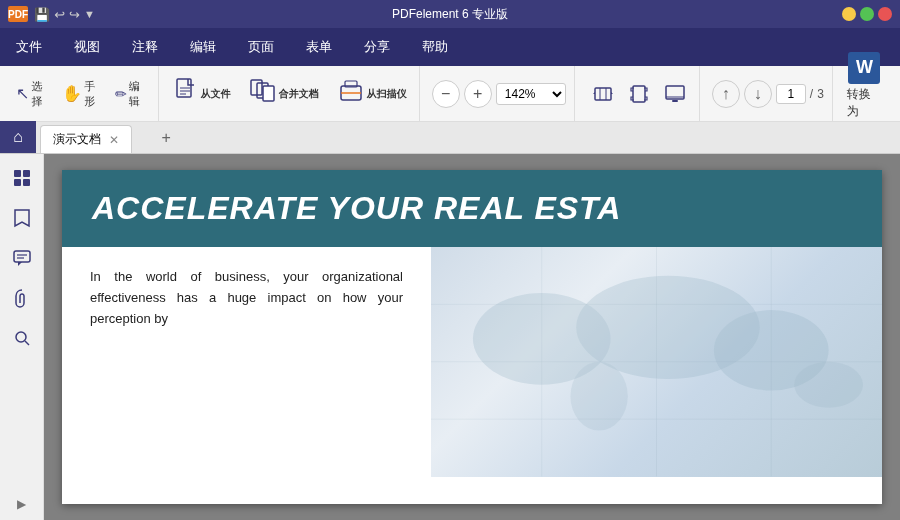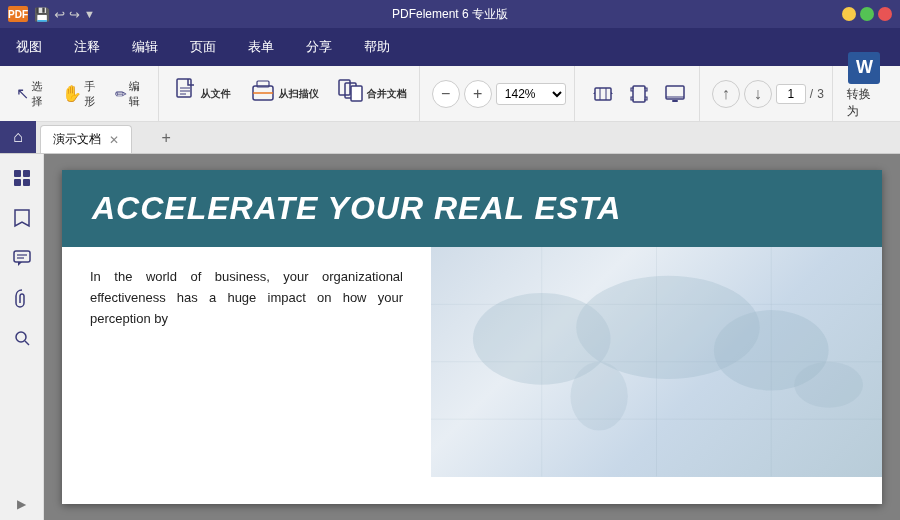--- a/index.html
+++ b/index.html
@@ -394,20 +394,21 @@
   </div>
   <div class="title-text">PDFelement 6 专业版</div>
   <div class="title-bar-controls">
     <button class="title-bar-btn" style="background:#f7c948;"></button>
     <button class="title-bar-btn" style="background:#54c254;"></button>
     <button class="title-bar-btn" style="background:#e85454;"></button>
   </div>
 </div>
 
 <div class="menu-bar">
+  <div class="menu-item">文件</div>
   <div class="menu-item">视图</div>
   <div class="menu-item">注释</div>
   <div class="menu-item">编辑</div>
   <div class="menu-item">页面</div>
   <div class="menu-item">表单</div>
   <div class="menu-item">分享</div>
   <div class="menu-item">帮助</div>
 </div>
 
 <div class="toolbar">
@@ -436,36 +437,36 @@
           <line x1="5" y1="10" x2="15" y2="10" stroke="#3b3b7a" stroke-width="1"></line>
           <line x1="5" y1="13" x2="15" y2="13" stroke="#3b3b7a" stroke-width="1"></line>
           <line x1="5" y1="16" x2="11" y2="16" stroke="#3b3b7a" stroke-width="1"></line>
         </svg>
       </span>
       <span class="label">从文件</span>
     </div>
     <div class="tool-btn">
       <span class="icon">
         <svg width="28" height="28" viewBox="0 0 28 28">
+          <rect x="2" y="2" width="11" height="15" rx="1" fill="none" stroke="#3b3b7a" stroke-width="1.5"></rect>
+          <rect x="8" y="5" width="11" height="15" rx="1" fill="none" stroke="#3b3b7a" stroke-width="1.5"></rect>
+          <rect x="14" y="8" width="11" height="15" rx="1" fill="white" stroke="#3b3b7a" stroke-width="1.5"></rect>
+        </svg>
+      </span>
+      <span class="label">合并文档</span>
+    </div>
+    <div class="tool-btn">
+      <span class="icon">
+        <svg width="28" height="28" viewBox="0 0 28 28">
           <rect x="4" y="8" width="20" height="14" rx="2" fill="none" stroke="#3b3b7a" stroke-width="1.5"></rect>
           <rect x="8" y="3" width="12" height="6" rx="1" fill="none" stroke="#3b3b7a" stroke-width="1.2"></rect>
           <line x1="4" y1="15" x2="24" y2="15" stroke="#e87722" stroke-width="1.5"></line>
         </svg>
       </span>
       <span class="label">从扫描仪</span>
-    </div>
-    <div class="tool-btn">
-      <span class="icon">
-        <svg width="28" height="28" viewBox="0 0 28 28">
-          <rect x="2" y="2" width="11" height="15" rx="1" fill="none" stroke="#3b3b7a" stroke-width="1.5"></rect>
-          <rect x="8" y="5" width="11" height="15" rx="1" fill="none" stroke="#3b3b7a" stroke-width="1.5"></rect>
-          <rect x="14" y="8" width="11" height="15" rx="1" fill="white" stroke="#3b3b7a" stroke-width="1.5"></rect>
-        </svg>
-      </span>
-      <span class="label">合并文档</span>
     </div>
   </div>
 
   <div class="zoom-controls">
     <button class="zoom-btn">−</button>
     <button class="zoom-btn">+</button>
     <select class="zoom-select">
       <option>142%</option>
       <option>50%</option>
       <option>75%</option>

